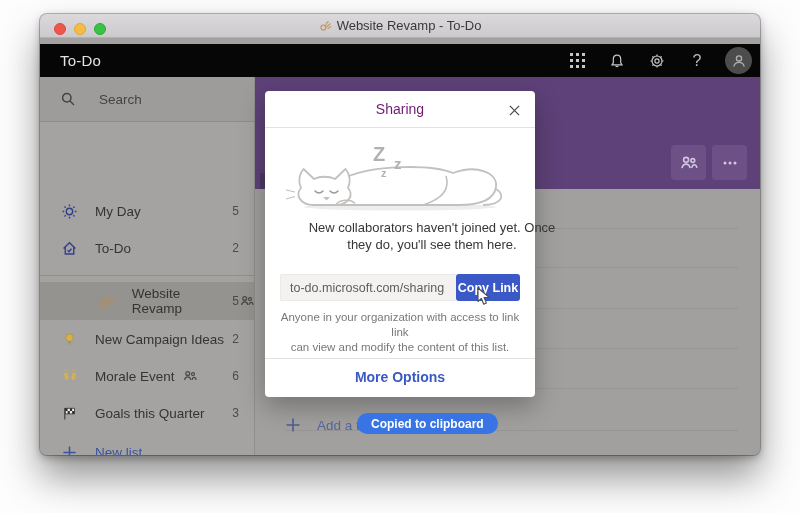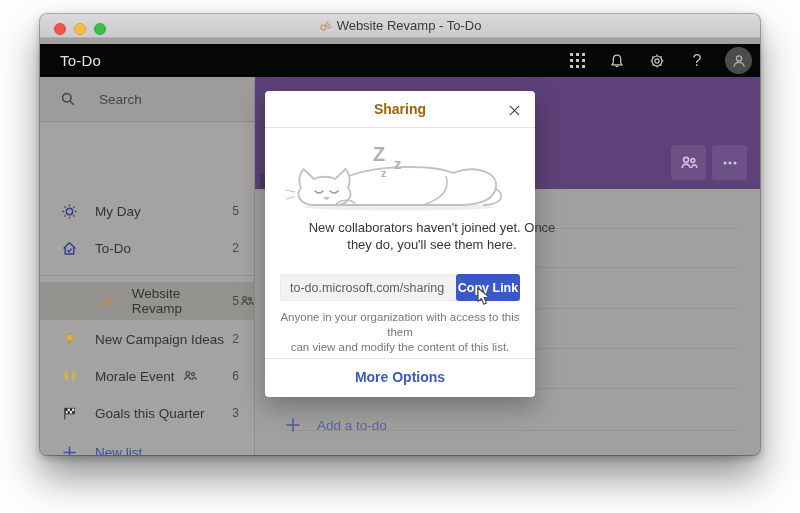--- a/index.html
+++ b/index.html
@@ -63,21 +63,21 @@
   .todo-sep { position:absolute; left:31px; width:452px; height:1px; background:#969594; }
   .addrow { position:absolute; left:0; top:330px; width:100%; height:36px; display:flex; align-items:center; }
   .addrow .plus { margin-left:30px; color:#4d5d96; display:flex; }
   .addrow .lbl { margin-left:16px; font-size:13.5px; color:#56679d; }
 
   
   .dialog { position:absolute; left:225px; top:77px; width:270px; height:306px; background:#ffffff;
             border-radius:4px; box-shadow:0 10px 26px rgba(0,0,0,.28); }
   .dlg-head { position:absolute; left:0; top:0; width:100%; height:37px; border-bottom:1px solid #e4e2e0;
               display:flex; align-items:center; justify-content:center; }
-  .dlg-title { font-size:14px; font-weight:700; color:#a16207; }
+  .dlg-title { font-size:14px; font-weight:400; color:#701a75; }
   .dlg-close { position:absolute; right:11px; top:9px; width:20px; height:20px; display:flex;
                align-items:center; justify-content:center; color:#4e4d4c; cursor:default; }
   .illus { position:absolute; left:20px; top:48px; width:230px; height:73px; }
   .empty-text { position:absolute; left:10px; top:128px; width:250px; text-align:center;
                 font-size:13px; line-height:17px; color:#37363      5; color:#373635;margin-left:32px; }
   .link-row { position:absolute; left:15px; top:183px; width:240px; height:27px; display:flex; }
   .link-input { flex:1; min-width:0; background:#f3f2f1; border:1px solid #eceae8; border-right:0;
                 font-size:12.5px; color:#5f5d5b; padding:4px 9px; outline:0; border-radius:2px 0 0 2px;
                 font-family:"Liberation Sans",sans-serif; }
   .copy-btn { width:64px; background:var(--accent-blue); color:#fff; border:0; border-radius:3px;
@@ -340,27 +340,30 @@
         <span style="display:block">New collaborators haven't joined yet. Once</span>
         <span style="display:block">they do, you'll see them here.</span>
       </div>
 
       <div class="link-row">
         <input class="link-input" readonly="" value="to-do.microsoft.com/sharing" style="">
         <button class="copy-btn">Copy Link</button>
       </div>
 
       <div class="caption">
-        <span style="display:block">Anyone in your organization with access to this them</span>
+        <span style="display:block">Anyone in your organization with access to link link</span>
         <span style="display:block">can view and modify the content of this list.</span>
       </div>
 
       <div class="dlg-div"></div>
       <div class="more-options">More Options</div>
     </div>
 
+    <div class="toast">
+      <span>Copied to clipboard</span>
+    </div>
 
     <svg class="cursor" width="14" height="19" viewBox="0 0 14 19">
       <path d="M1 1 L1 14.5 L4.4 11.4 L6.7 17.2 L9.4 16.1 L7.1 10.5 L11.8 10.2 Z" fill="#ffffff" stroke="#4a4a4a" stroke-width="1.1" stroke-linejoin="round"></path>
     </svg>
 
   </div>
 </div>
 
 </body></html>

